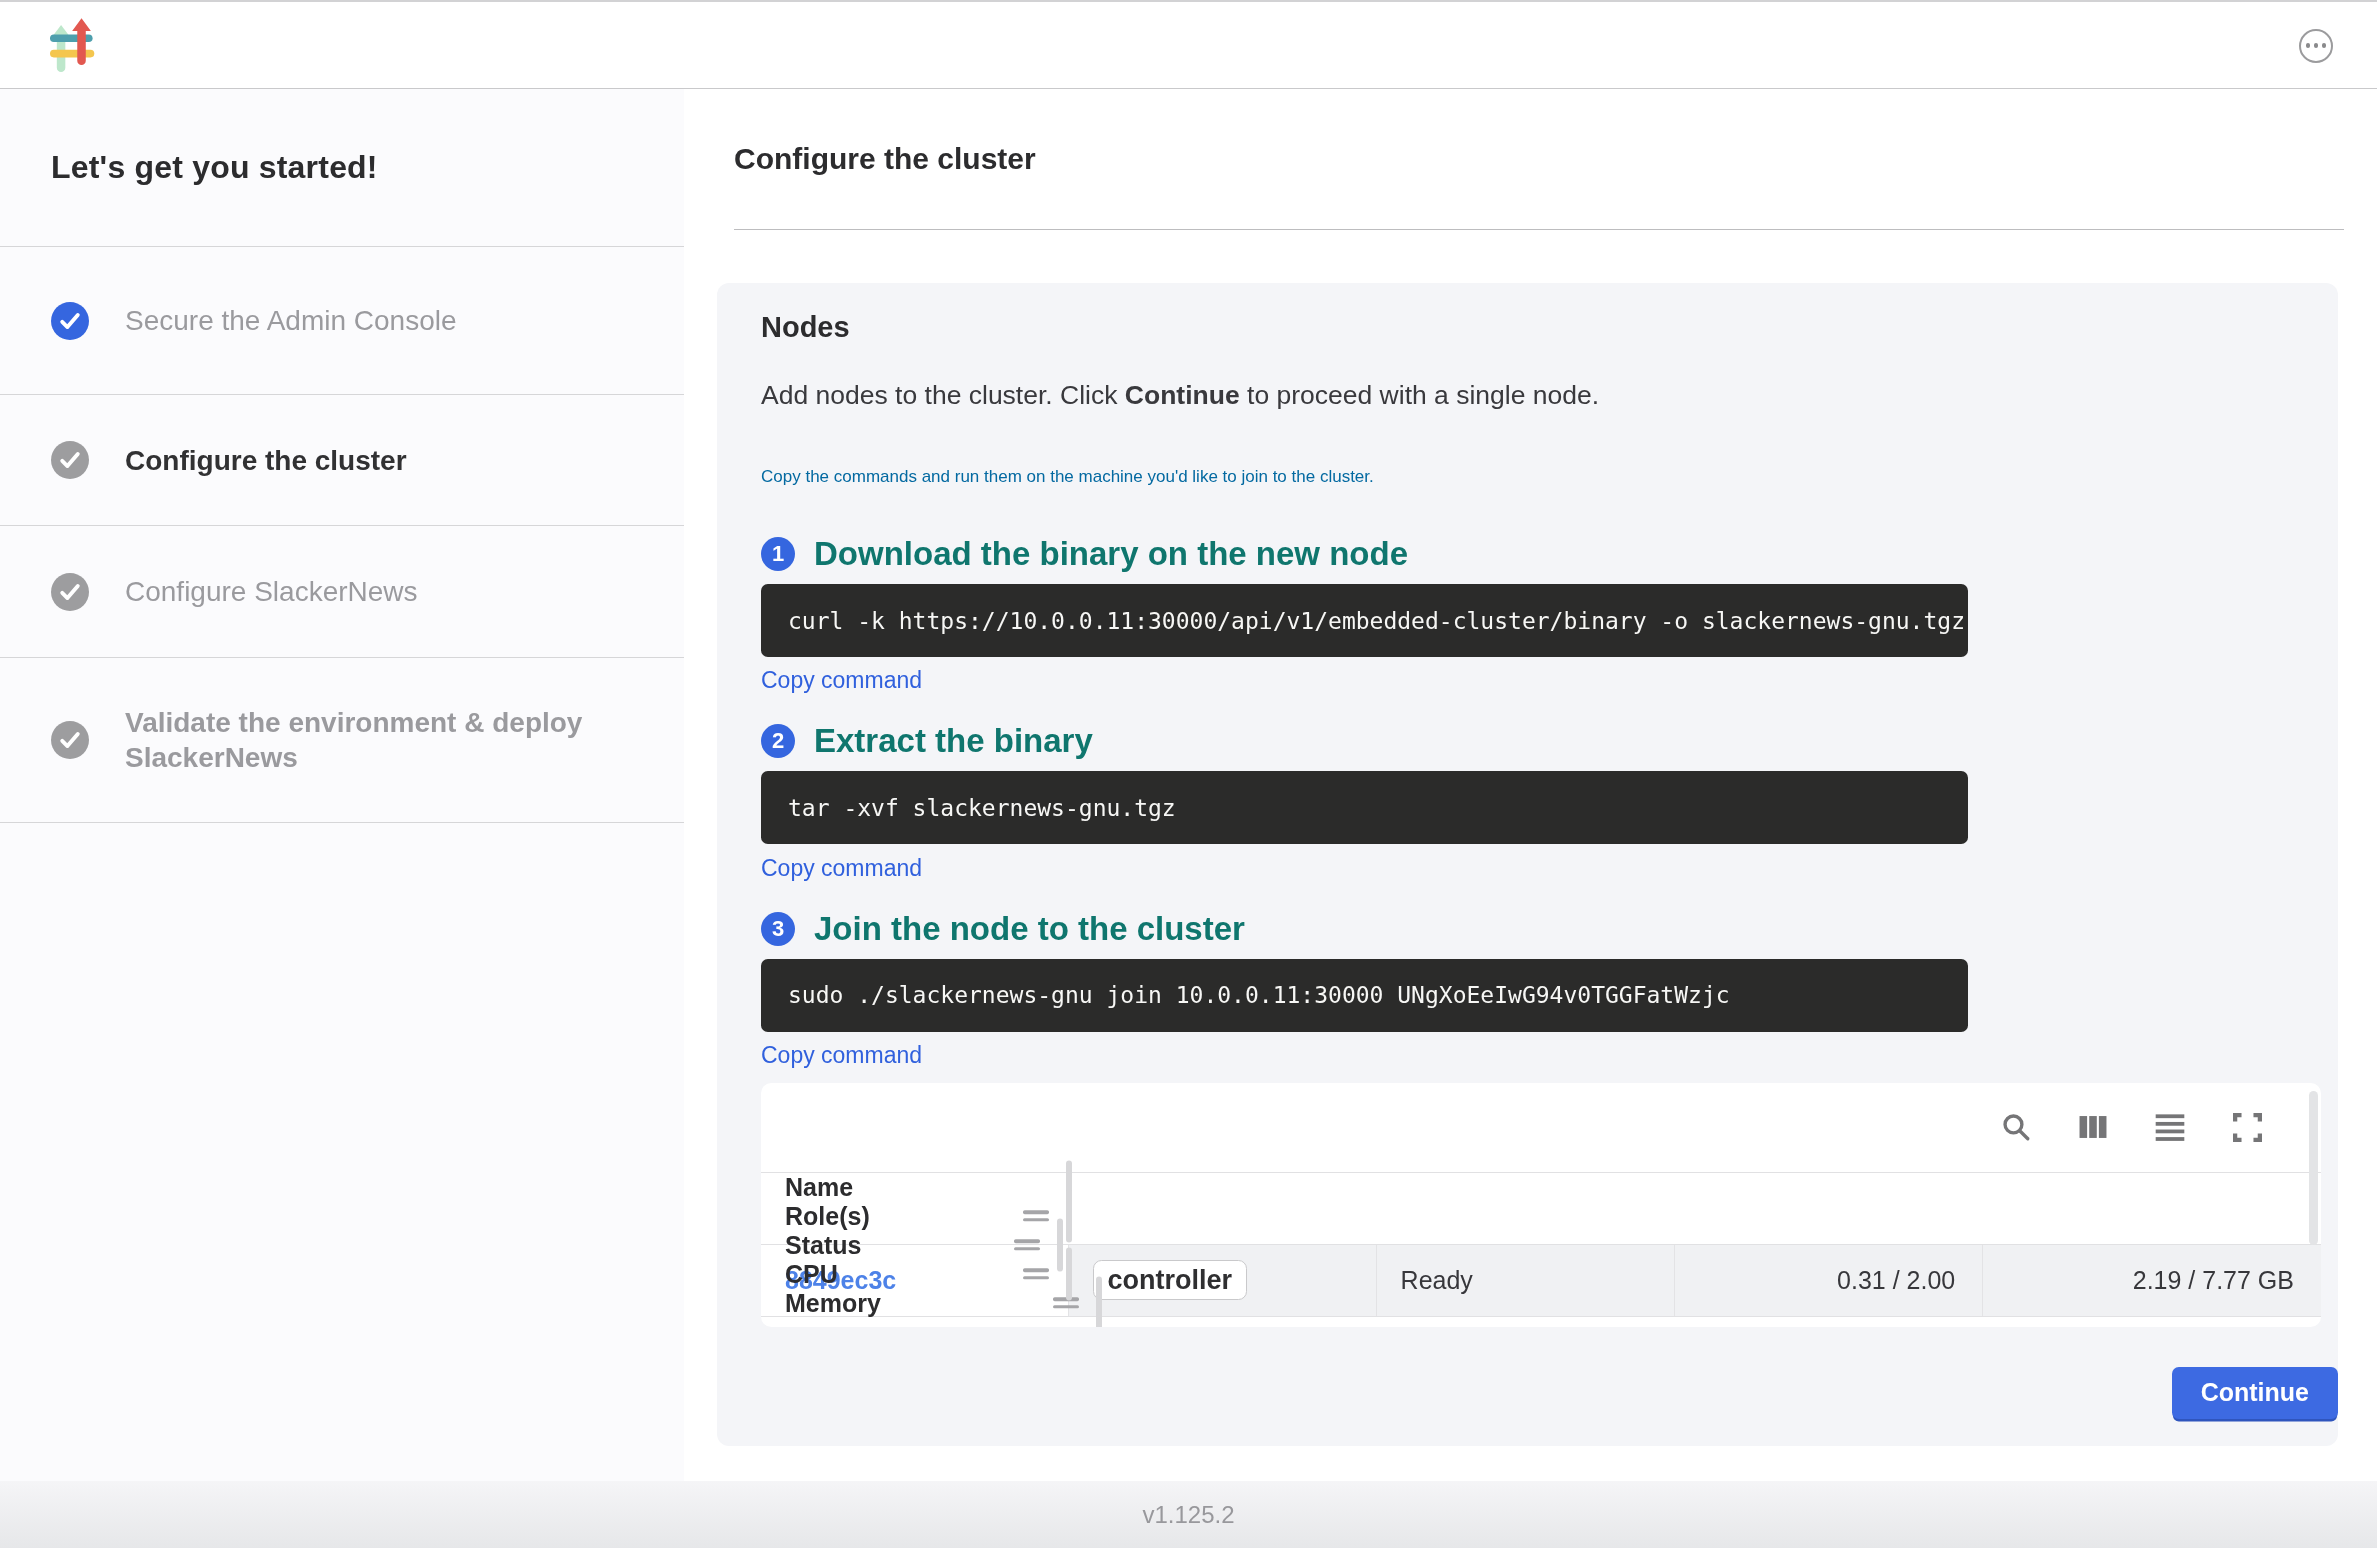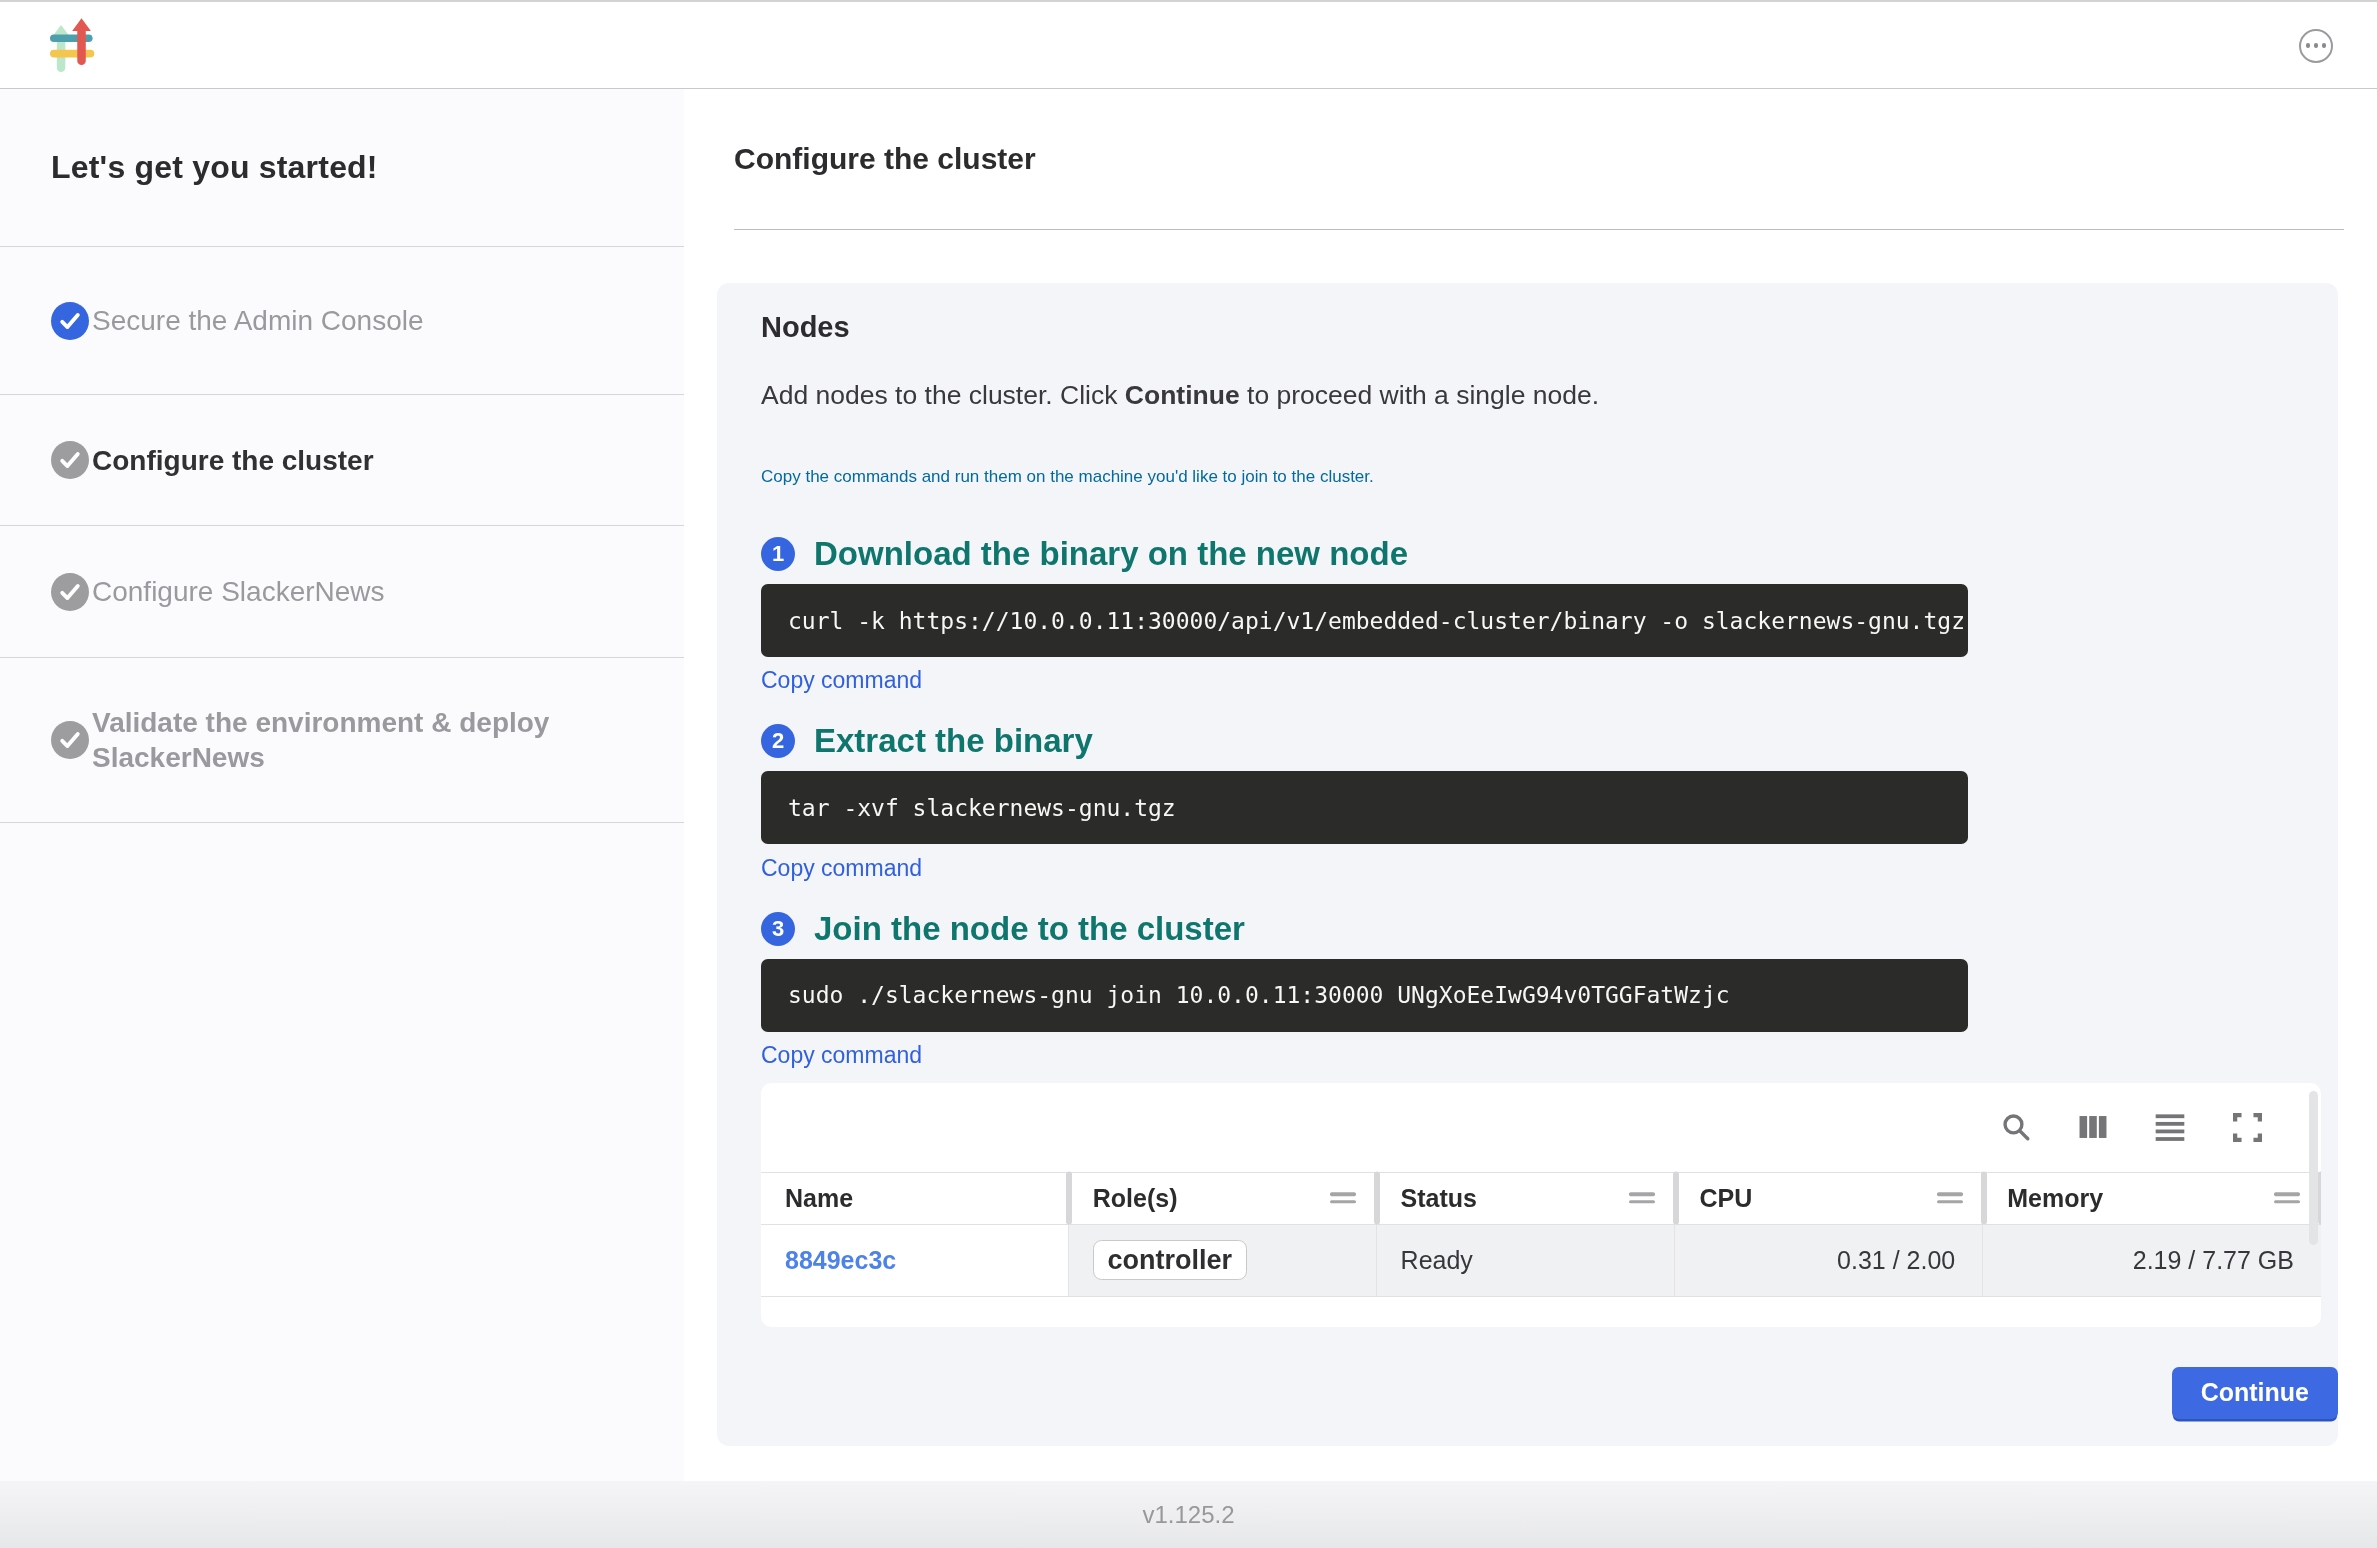--- a/index.html
+++ b/index.html
@@ -27,21 +27,21 @@
   .sidebar {
     position:absolute; left:0; top:87px; width:752px; height:1394px;
     background:#fbfbfd; border-right:1.7px solid #dcdcde;
   }
   .sb-head {
     height:158px; display:flex; align-items:center; padding-left:51px;
     border-bottom:1.7px solid #d6d6d8;
   }
   .sb-head h1 { font-size:32px; font-weight:700; color:#2c2c2e; letter-spacing:0.2px; }
   .sb-item {
-    display:flex; align-items:center; gap:3px; padding-left:51px;
+    display:flex; align-items:center; gap:36px; padding-left:51px;
     border-bottom:1.7px solid #d6d6d8;
   }
   .sb-item:nth-of-type(2) { height:148px; }
   .sb-item:nth-of-type(3) { height:131px; }
   .sb-item:nth-of-type(4) { height:132px; }
   .sb-item:nth-of-type(5) { height:165px;font-weight:bold; }
   .sb-item .label { font-size:28px; color:#9a9a9e; max-width:479px; line-height:1.25; }
   .sb-item.current .label { color:#313133; font-weight:700; }
   .check { width:38px; height:38px; flex:0 0 38px; }
 
@@ -76,21 +76,21 @@
   
   .grid-card {
     margin-top:13.7px; width:1560px; height:244px; background:#ffffff;
     border-radius:10.3px; position:relative; overflow:hidden;
   }
   .grid-toolbar {
     height:89px; display:flex; align-items:center; justify-content:flex-end;
     gap:43px; padding-right:57px;
   }
   .tool-btn { width:34px; height:34px; border:none; background:none; cursor:pointer; display:flex; align-items:center; justify-content:center; }
-  .grid-header { display:flex; height:53px; border-top:1.7px solid #e1e1e3; border-bottom:1.7px solid #e1e1e3; }
+  .grid-header { display:flex; height:73px; border-top:1.7px solid #e1e1e3; border-bottom:1.7px solid #e1e1e3;flex-direction:column; }
   .hcell {
     position:relative; display:flex; align-items:center; padding-left:24px;
     font-size:25px; font-weight:700; color:#2c2c2e; cursor:pointer;
   }
   .sep {
     position:absolute; right:-3.4px; top:50%; transform:translateY(-50%);
     width:6px; height:53px; border-radius:3.4px; background:#d7d7d9; cursor:col-resize; z-index:2;
   }
   .drag { position:absolute; right:20.5px; top:50%; transform:translateY(-50%); width:26px; cursor:grab; }
   .drag i { display:block; height:3.4px; background:#a5a5a8; border-radius:1.7px; margin:4.3px 0; }

